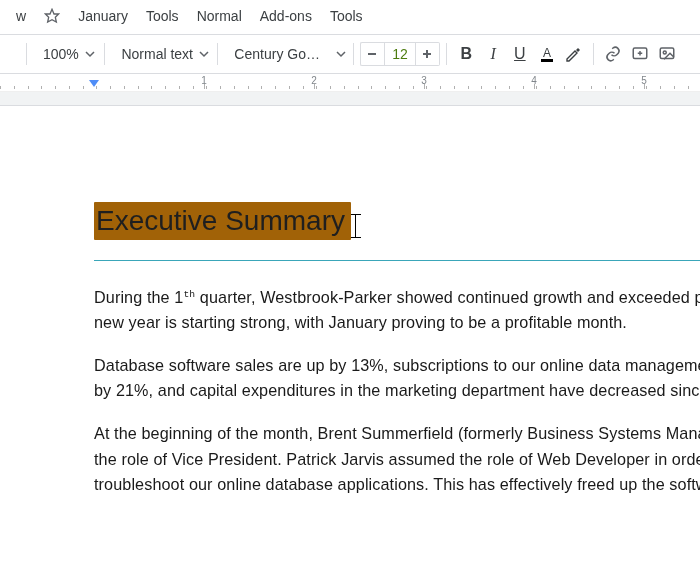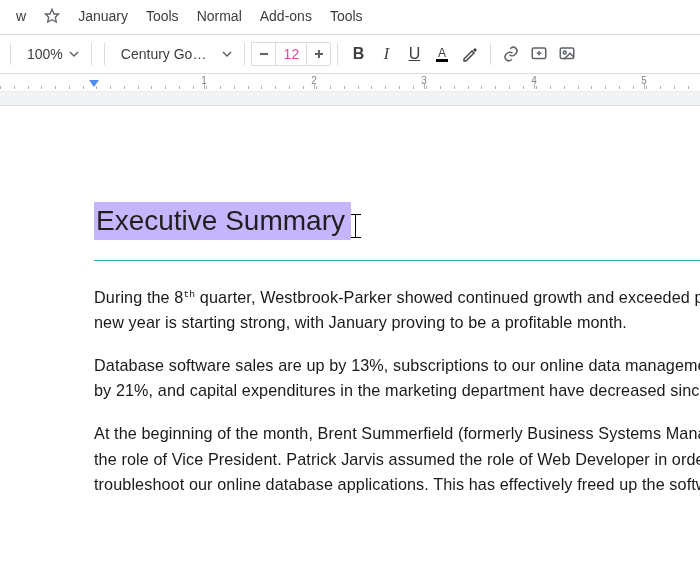--- a/index.html
+++ b/index.html
@@ -32,24 +32,25 @@
     text-decoration: underline;
     padding-left: 10px;
     font-size: 14px;
   }
   .toolbar {
     display: flex;
     align-items: center;
     border-top: 1px solid #dadce0;
     border-bottom: 1px solid #dadce0;
     height: 40px;
-    padding: 0 4px;
+    padding: 0 20px;
     gap: 0;
     white-space: nowrap;
     color: #3c4043;
+    justify-content: flex-end;
   }
   .tbsep {
     width: 1px;
     height: 22px;
     background: #dadce0;
     margin: 0 6px;
   }
   .dropdown {
     display: flex;
     align-items: center;
@@ -84,21 +85,21 @@
   .fs-btn.left  { border-right: none; border-top-left-radius: 2px; border-bottom-left-radius: 2px; }
   .fs-btn.right { border-left: none;  border-top-right-radius: 2px; border-bottom-right-radius: 2px; }
   .fs-val {
     width: 32px;
     height: 24px;
     border: 1px solid #dadce0;
     display: flex;
     align-items: center;
     justify-content: center;
     font-size: 14px;
-    color: #ec4899;
+    color: #4d7c0f;
   }
   .fmt-btn {
     width: 28px; height: 28px; display:flex;align-items:center;justify-content:center;
     cursor:pointer; border-radius:4px; font-size:16px; color:#3c4043;
   }
   .fmt-btn svg { display:block; }
   .ruler {
     height: 18px;
     background: #fff;
     position: relative;
@@ -130,21 +131,21 @@
     box-shadow: 0 0 0 1px #dadce0;
     padding: 96px 30px 30px 94px;
   }
   .doc-heading {
     font-family: Verdana, "Century Gothic", sans-serif;
     font-size: 28px;
     font-weight: 400;
     color: #1f1f1f;
     display:inline-block;
     padding: 3px 6px 3px 2px;
-    background: #c4b5fd;
+    background: #a16207;
     border-radius: 1px;
     position:relative;
   }
   .text-cursor {
     position: relative;
     display:inline-block;
     width: 14px; height: 28px;
     vertical-align: middle;
     margin-left: -2px;
   }
@@ -191,20 +192,28 @@
     <span>100%</span>
     <span class="chev">
       <svg width="10" height="10" viewBox="0 0 10 10">
           <path d="M1 3 L5 7 L9 3" fill="none" stroke="currentColor" stroke-width="1.5"></path>
         </svg>
     </span>
   </div>
 
   <div class="tbsep"></div>
 
+  <div class="dropdown style-dd">
+    <span>Normal text</span>
+    <span class="chev">
+      <svg width="10" height="10" viewBox="0 0 10 10">
+          <path d="M1 3 L5 7 L9 3" fill="none" stroke="currentColor" stroke-width="1.5"></path>
+        </svg>
+    </span>
+  </div>
 
   <div class="tbsep"></div>
 
   <div class="dropdown font-dd">
     <span>Century Go…</span>
     <span class="chev">
       <svg width="10" height="10" viewBox="0 0 10 10">
           <path d="M1 3 L5 7 L9 3" fill="none" stroke="currentColor" stroke-width="1.5"></path>
         </svg>
     </span>
@@ -341,21 +350,21 @@
 </div>
 
 <div class="canvas">
   <div class="page">
     <div>
       <span class="doc-heading">Executive Summary</span><span class="text-cursor"><span class="cap top"></span><span class="bar"></span><span class="cap bot"></span></span>
     </div>
     <hr class="heading-rule">
 
     <p class="para">
-      <span>During the 8</span><sup>th</sup><span> quarter, Westbrook-Parker showed continued growth and exceeded profit expectations. The new year is starting strong, with January proving to be a profitable month.</span>
+      <span>During the 1</span><sup>th</sup><span> quarter, Westbrook-Parker showed continued growth and exceeded profit expectations. The new year is starting strong, with January proving to be a profitable month.</span>
     </p>
 
     <p class="para">
       <span>Database software sales are up by 13%, subscriptions to our online data management applications are up by 21%, and capital expenditures in the marketing department have decreased since the 3</span>
     </p>
 
     <p class="para">
       <span>At the beginning of the month, Brent Summerfield (formerly Business Systems Manager) was promoted to the role of Vice President. Patrick Jarvis assumed the role of Web Developer in order to grow and troubleshoot our online database applications. This has effectively freed up the software development</span><sup></sup><span></span>
     </p>
   </div>

